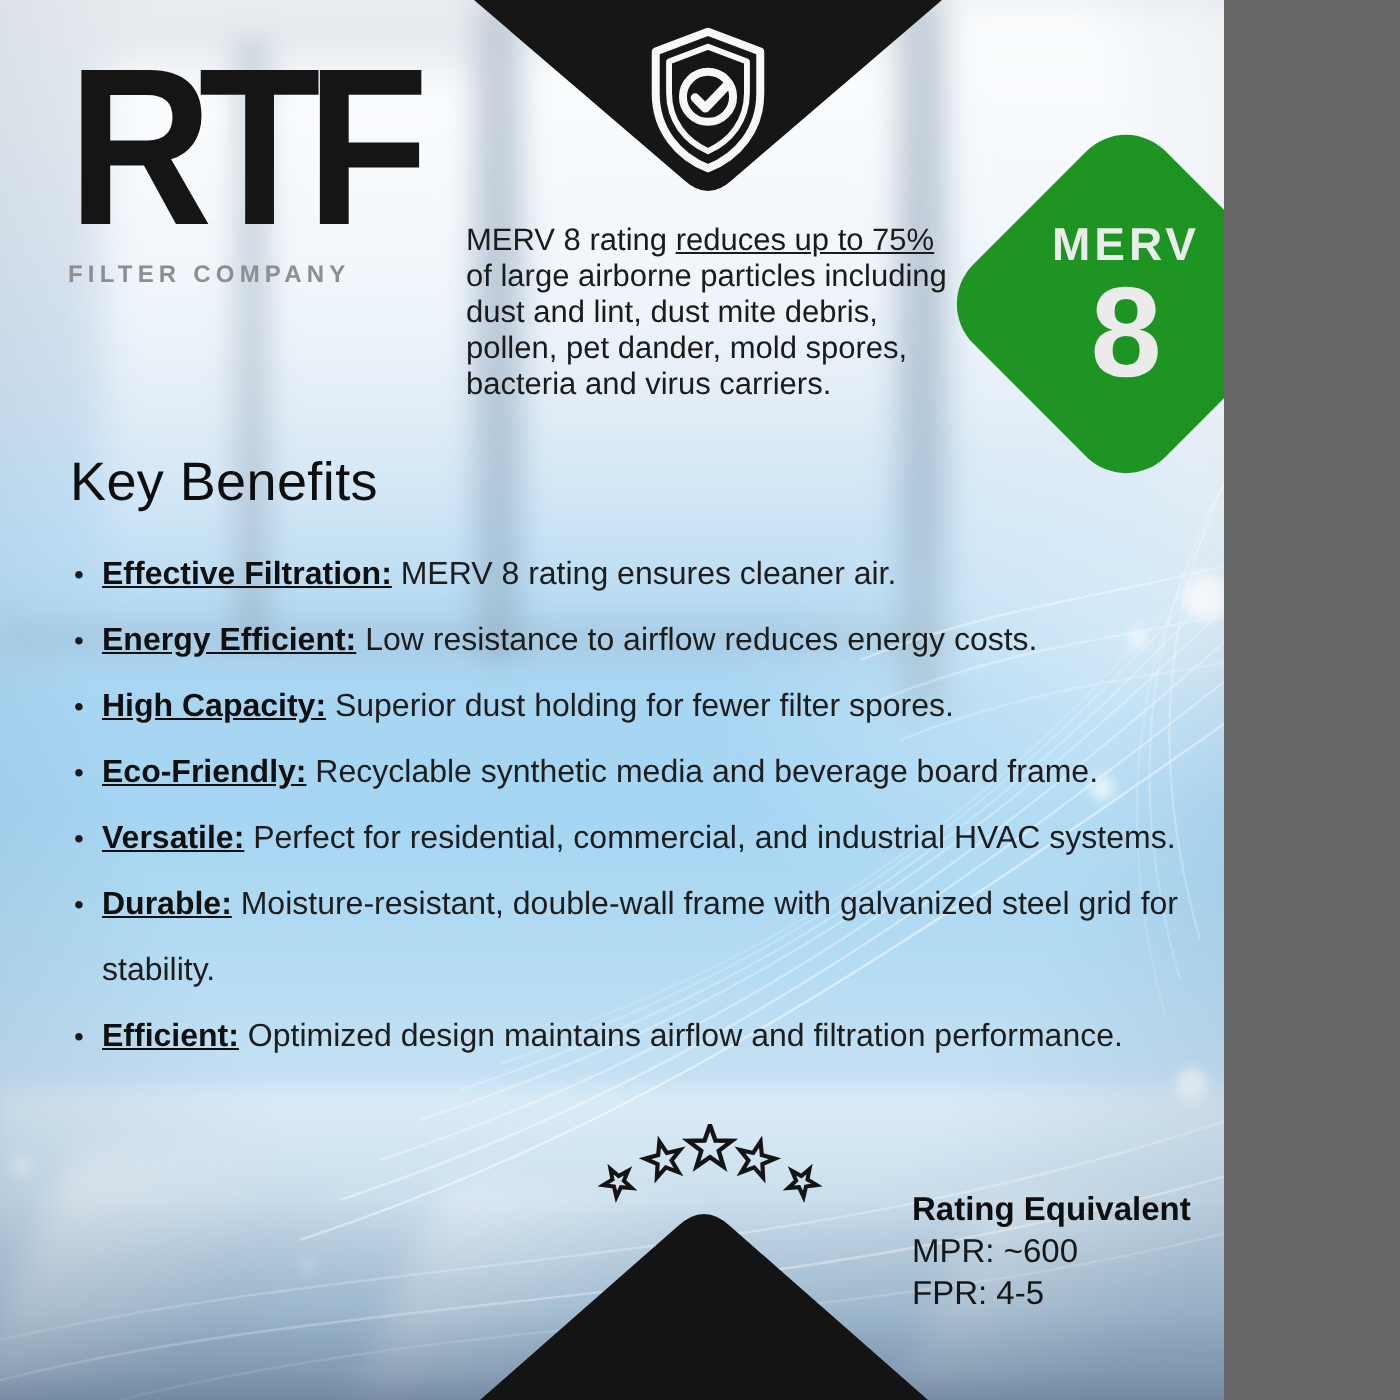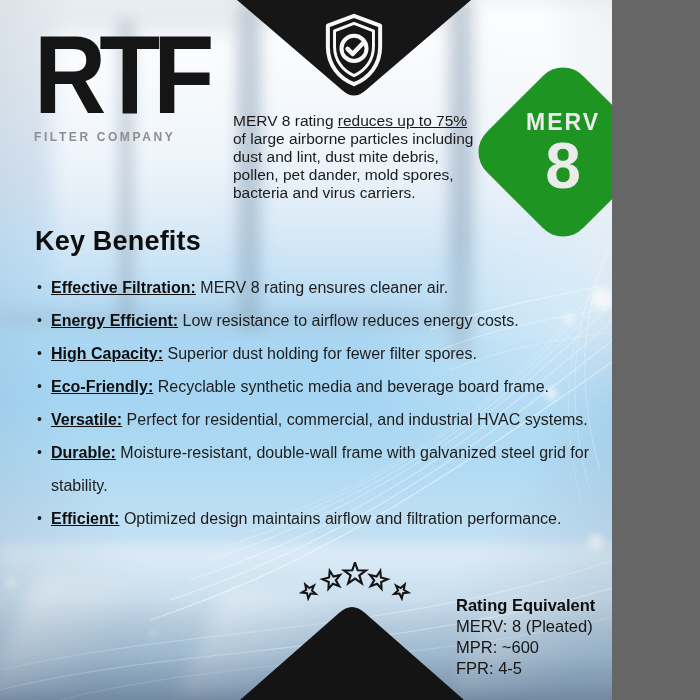--- a/index.html
+++ b/index.html
@@ -40,21 +40,21 @@
   .logo-main{font-size:100px; font-weight:bold; letter-spacing:-7px; line-height:.86; color:#151515; transform:scaleY(1.12); transform-origin:top left; display:inline-block;}
   .logo-sub{margin-top:18px; font-size:12px; font-weight:bold; letter-spacing:2.6px; color:#8e8e90;}
   .pennant-top{position:absolute; left:237px; top:0;}
   .shield{position:absolute; left:322px; top:11px;}
   .intro{position:absolute; left:233px; top:112px; width:244px; font-size:15.5px; line-height:18px; color:#1b1b1b;}
   .intro .u{text-decoration:underline;}
   .diamond{position:absolute; left:495px; top:84px; width:136px; height:136px; background:#1e9422; border-radius:28px; transform:rotate(45deg);}
   .diamond-inner{position:absolute; inset:0; transform:rotate(-45deg); display:flex; flex-direction:column; align-items:center; justify-content:center; color:#ebebeb;}
   .diamond-label{font-size:23px; font-weight:bold; letter-spacing:2px; margin-top:2px;}
   .diamond-value{font-size:64px; font-weight:bold; line-height:.95;}
-  .kb-heading{position:absolute; left:35px; top:226px; font-size:27px; font-weight:bold; letter-spacing:.2px; color:#0e0e0e;}
+  .kb-heading{position:absolute; left:35px; top:226px; font-size:27px; font-weight:normal; letter-spacing:.2px; color:#0e0e0e;}
   .benefits{position:absolute; left:36px; top:271px; width:600px;}
   .benefit{position:relative; padding-left:15px; font-size:16px; line-height:33px; color:#1d1d1d;}
   .benefit .dot{position:absolute; left:1px; top:0; font-size:14px; line-height:33px; color:#1b1b1b;}
   .benefit .b-label{font-weight:bold; color:#0f0f0f;text-decoration:underline;}
   .stars{position:absolute; left:299px; top:562px;}
   .pennant-bottom{position:absolute; left:229px; top:600px;}
   .rating{position:absolute; left:456px; top:595px; color:#161616;}
   .rating-heading{font-size:16.5px; font-weight:bold; line-height:21px; color:#0e0e0e;}
   .rating-line{font-size:16.5px; line-height:21px;}
 </style>
@@ -162,19 +162,18 @@
         <path d="M0,-10 L2.35,-3.24 L9.51,-3.09 L3.8,1.24 L5.88,8.09 L0,4 L-5.88,8.09 L-3.8,1.24 L-9.51,-3.09 L-2.35,-3.24 Z" transform="translate(102,29) rotate(30) scale(0.75)" stroke-width="2.7"></path>
       </g>
     </svg>
 
     <svg class="pennant-bottom" width="246" height="100" viewBox="0 0 246 100">
       <path d="M11,100 L110,13 Q123,1 136,13 L235,100 Z" fill="#141414"></path>
     </svg>
 
     <div class="rating">
       <div class="rating-heading">Rating Equivalent</div>
-      <div class="rating-line">MERV: 8 (Pleated)</div>
       <div class="rating-line">MPR: ~600</div>
       <div class="rating-line">FPR: 4-5</div>
     </div>
 
   </div>
 </div>
 
 </body></html>

